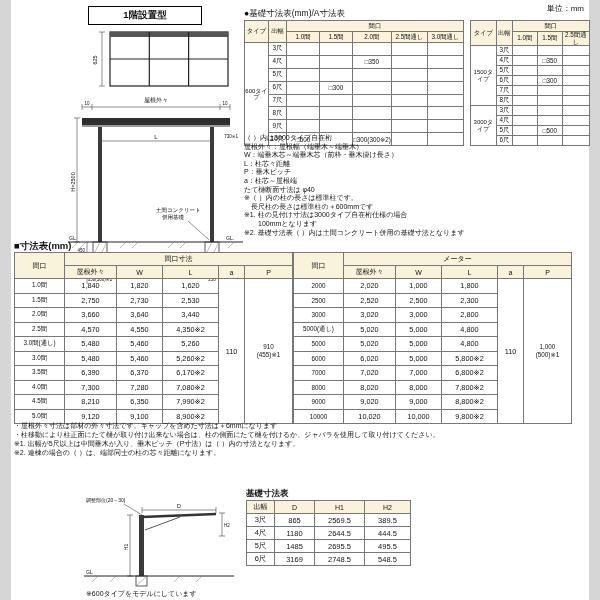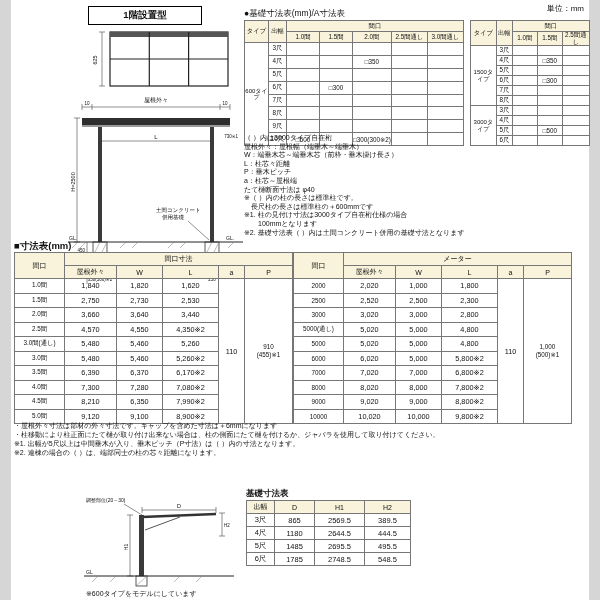--- a/index.html
+++ b/index.html
@@ -612,21 +612,21 @@
 
         <tr>
           <td>5尺</td>
           <td>1485</td>
           <td>2695.5</td>
           <td>495.5</td>
         </tr>
 
         <tr>
           <td>6尺</td>
-          <td>1785</td>
+          <td>3169</td>
           <td>2748.5</td>
           <td>548.5</td>
         </tr>
       </tbody>
   </table>
 
   <div class="bracket-note">※600タイプをモデルにしています</div>
 </div>
 
 </body></html>

